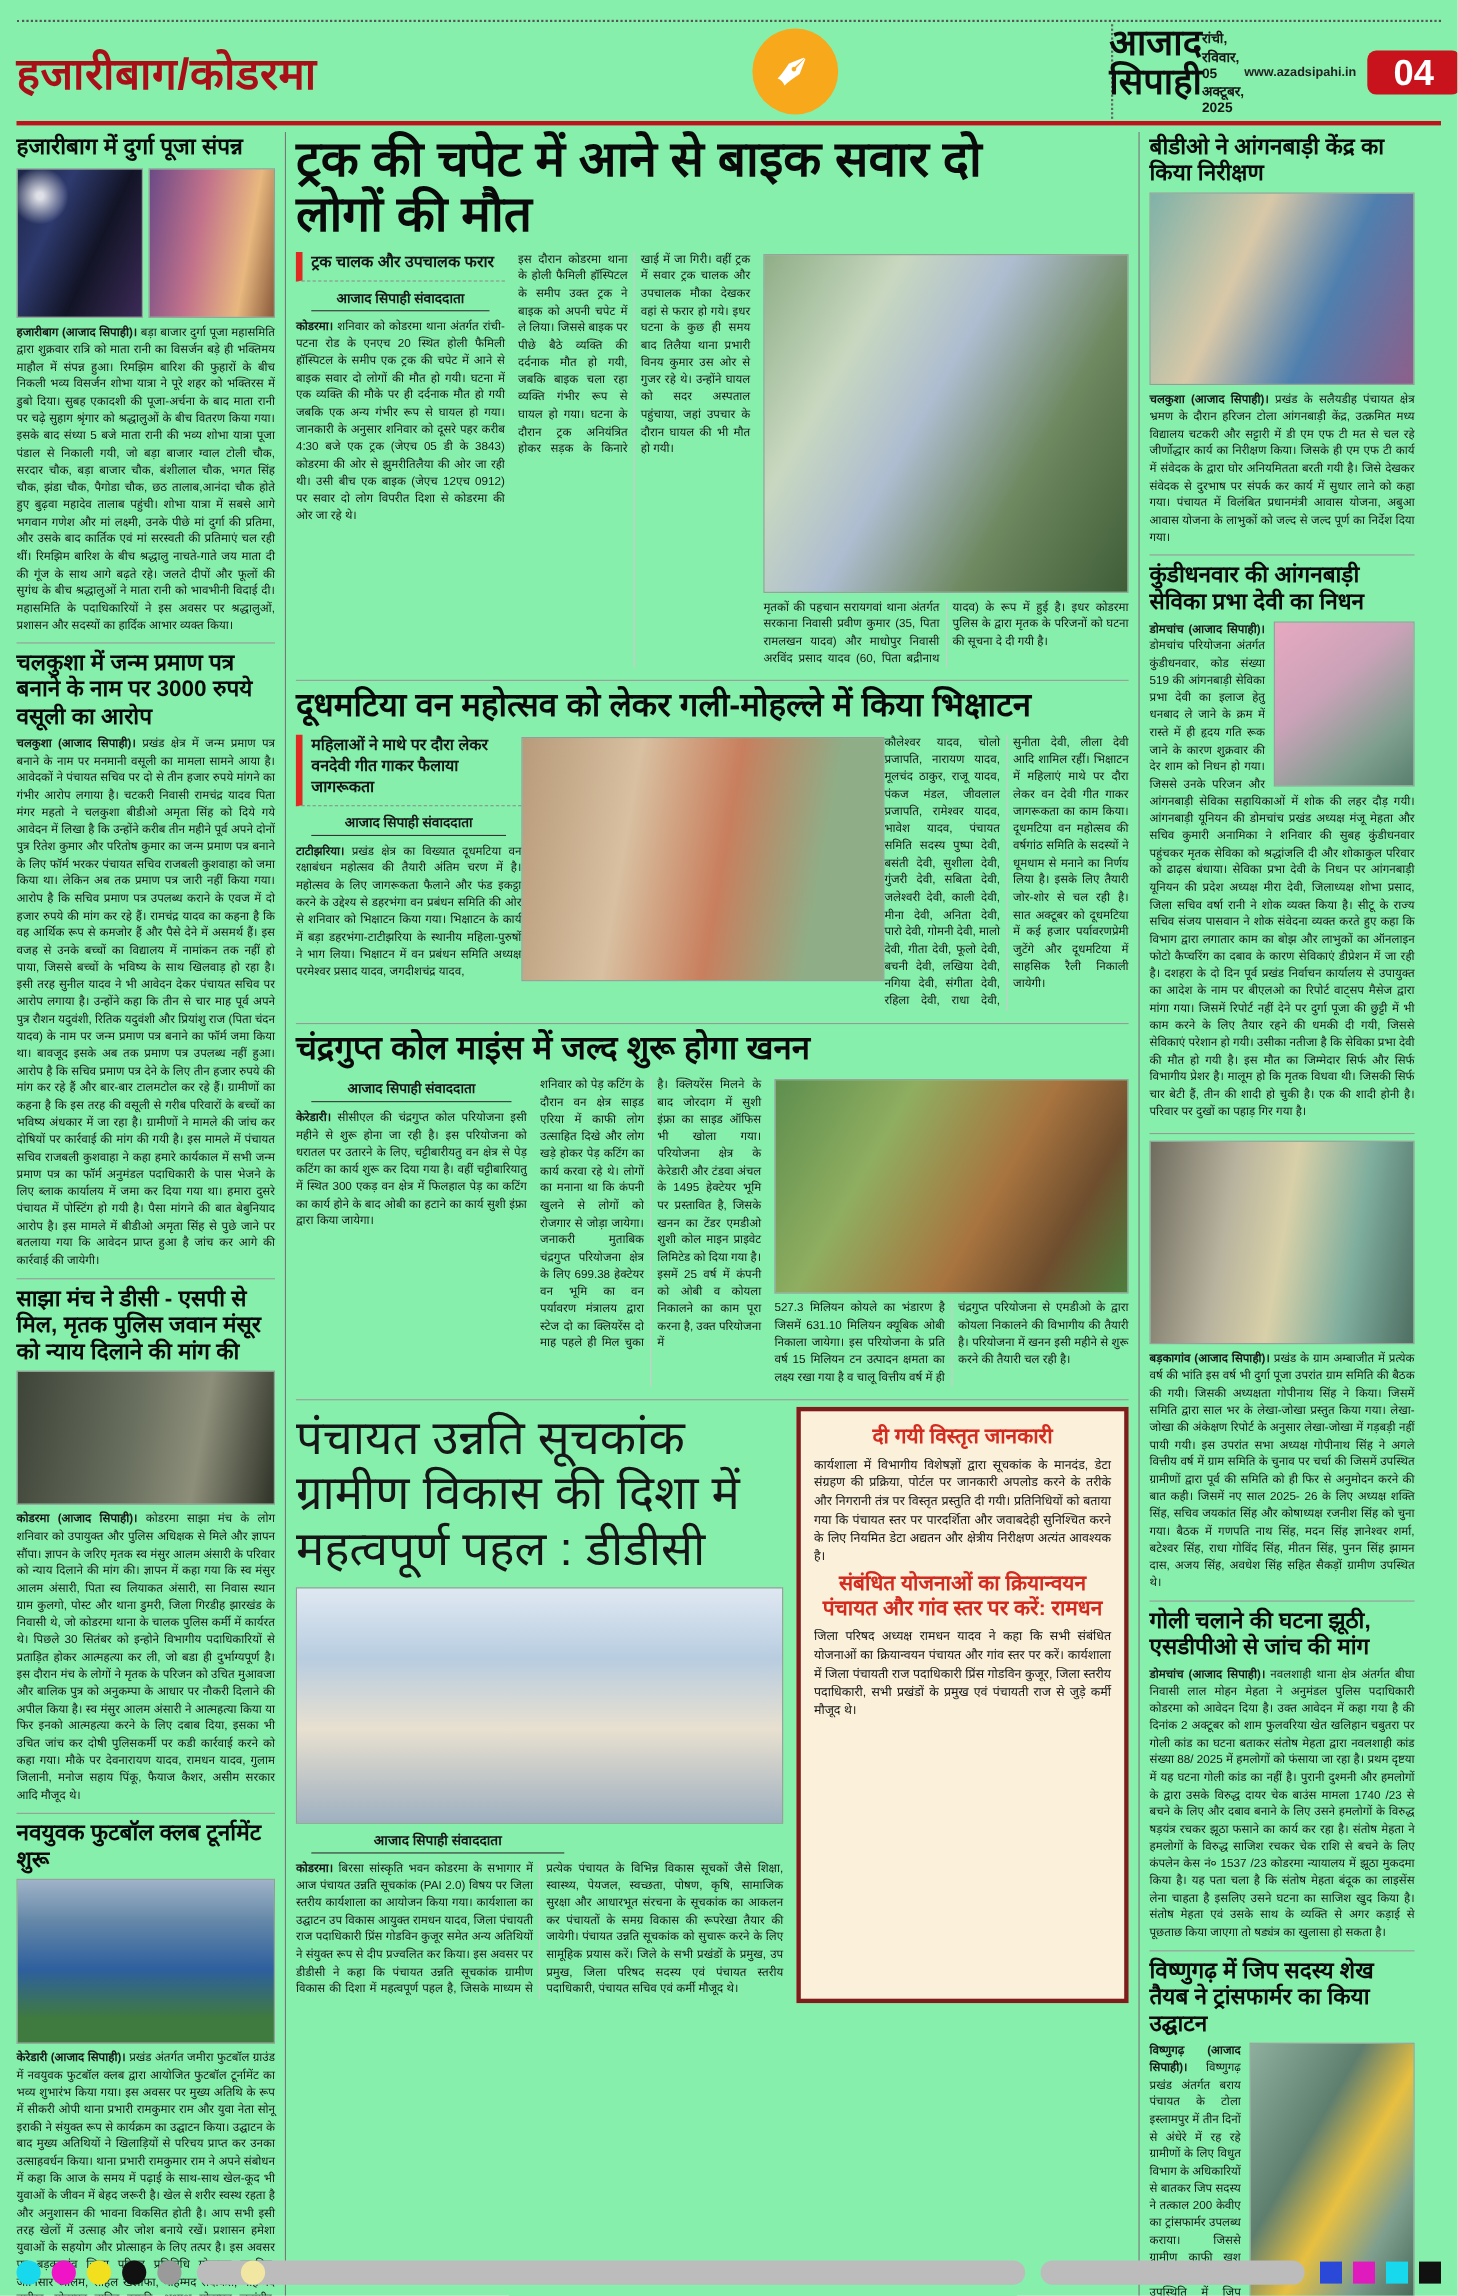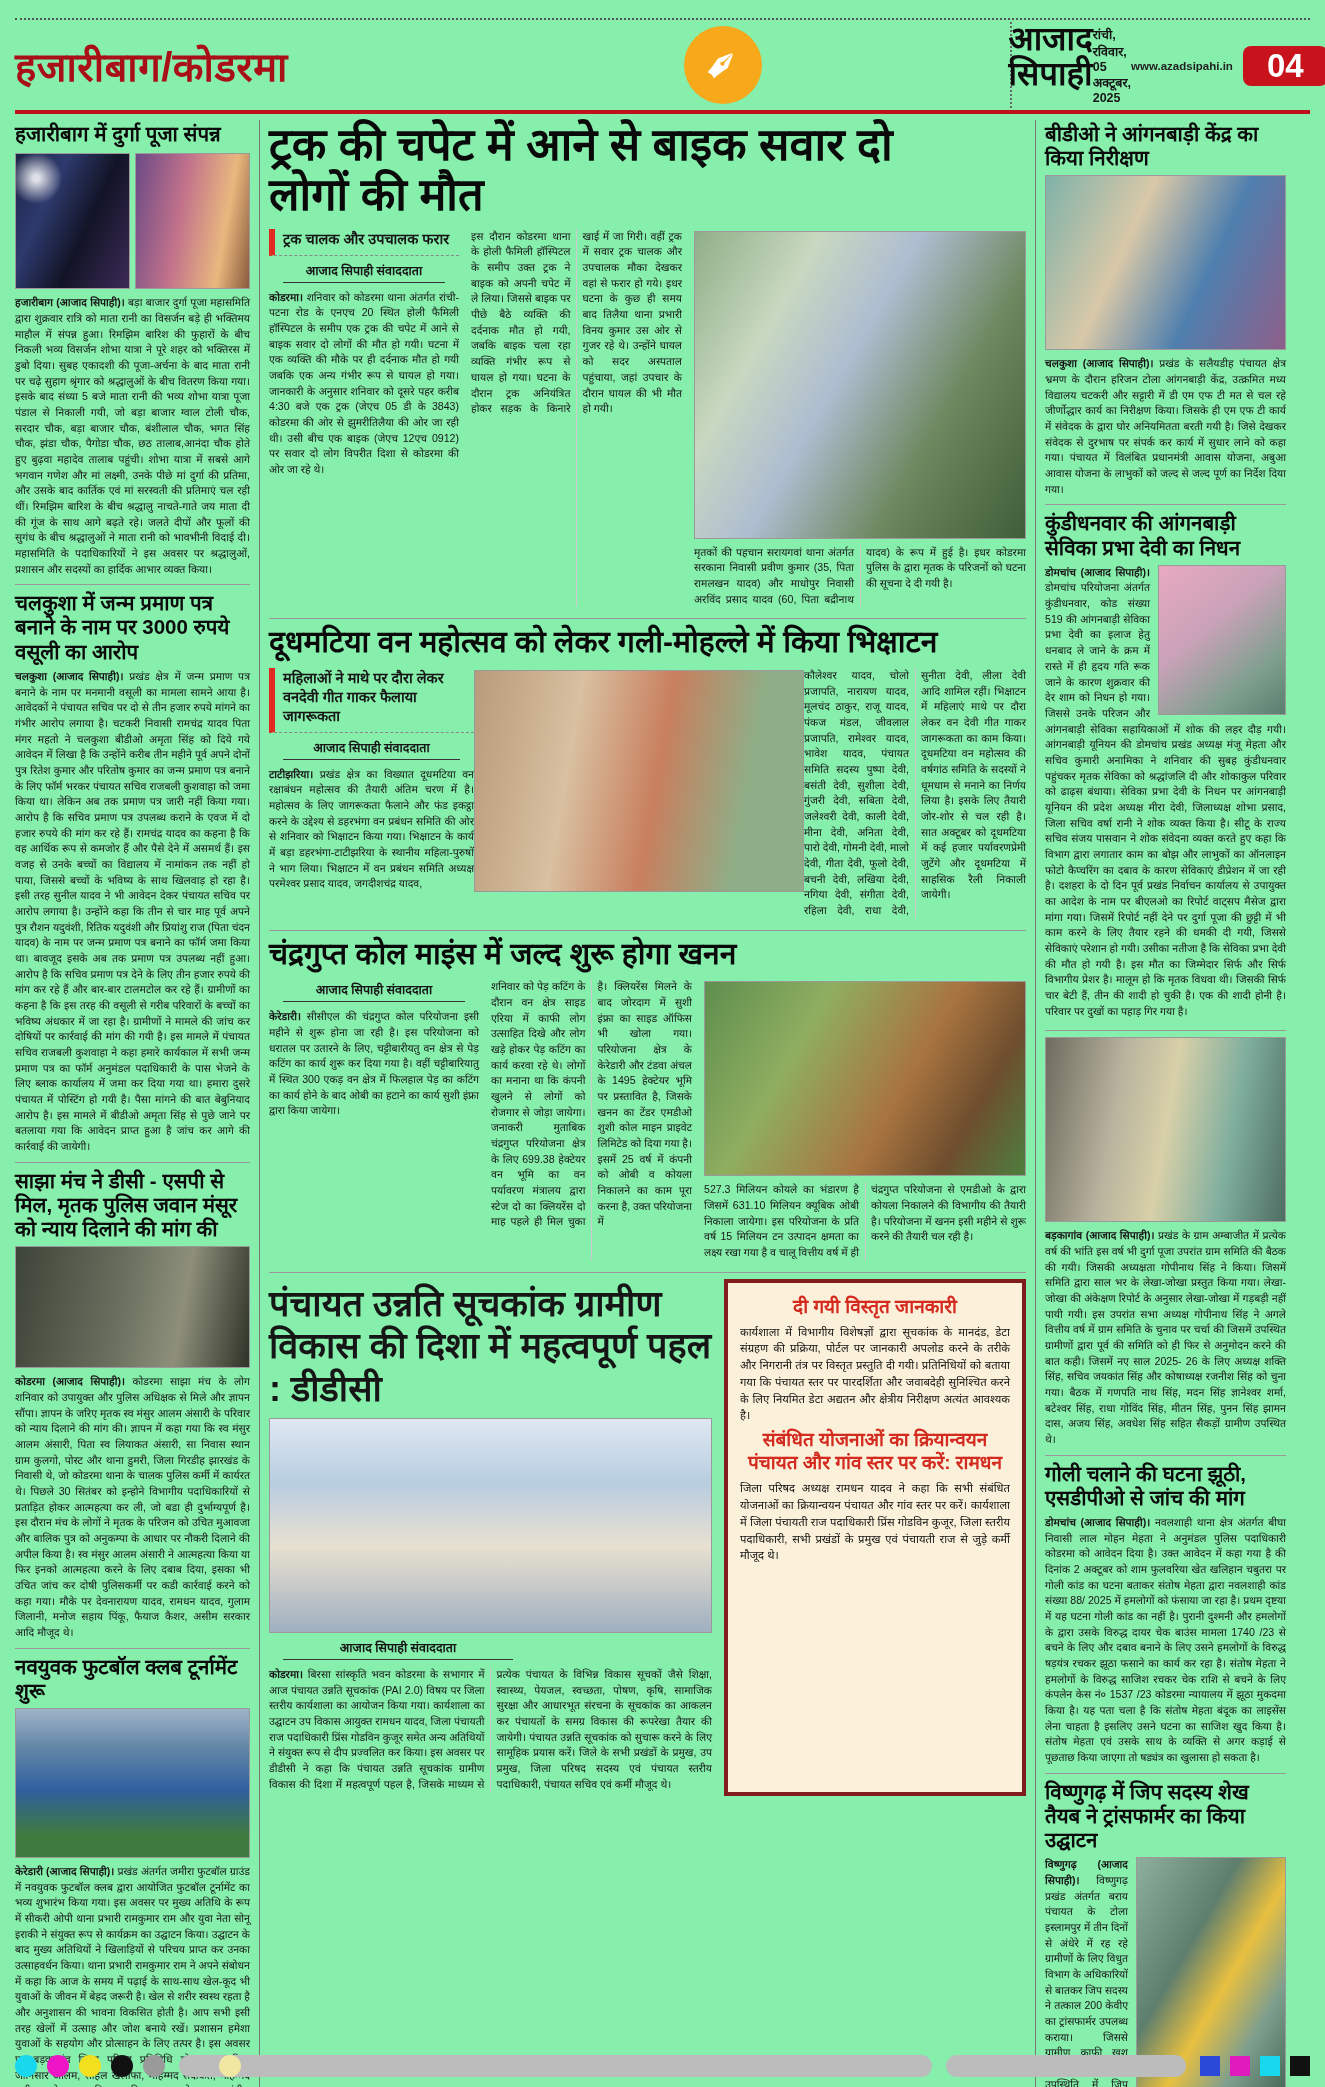--- a/index.html
+++ b/index.html
@@ -25,21 +25,21 @@
   .col-left{padding-right:9px;border-right:1px solid #777;}
   .col-center{padding:0 9px;border-right:1px solid #777;}
   .col-right{padding-left:9px;}
   article{margin-bottom:7px;}
   .rule{border-top:1px solid #999;margin:6px 0;}
   
   .h-side{font-size:20.5px;font-weight:800;line-height:1.18;margin:2px 0 5px;color:#0b0b0b;}
   .h-main{font-size:45px;font-weight:800;line-height:1.12;margin:0 0 8px;color:#0a0a0a;max-width:640px;}
   .h-sec{font-size:30px;font-weight:800;line-height:1.15;margin:4px 0 8px;color:#0a0a0a;}
   .h-kicker-line{font-size:24px;font-weight:800;line-height:1.2;margin:2px 0 4px;border-bottom:1px solid #888;padding-bottom:5px;}
-  .h-big{font-size:36px;font-weight:700;line-height:1.18;margin:4px 0 8px;}
+  .h-big{font-size:43px;font-weight:400;line-height:1.18;margin:4px 0 8px;}
   
   .kicker{border-left:6px solid #e02b22;padding:1px 0 6px 8px;font-size:14.5px;font-weight:800;line-height:1.3;
           border-bottom:1px dashed #888;margin-bottom:6px;}
   .byline{font-weight:800;font-size:12.5px;text-align:center;border-bottom:1.5px solid #333;
           padding-bottom:3px;margin:2px 14px 7px;}
   
   .body{font-size:10.6px;line-height:1.48;text-align:justify;margin:0 0 4px;}
   .body .dl{font-weight:800;}
   .c2{column-count:2;column-gap:12px;column-rule:1px solid #ccc;}
   

